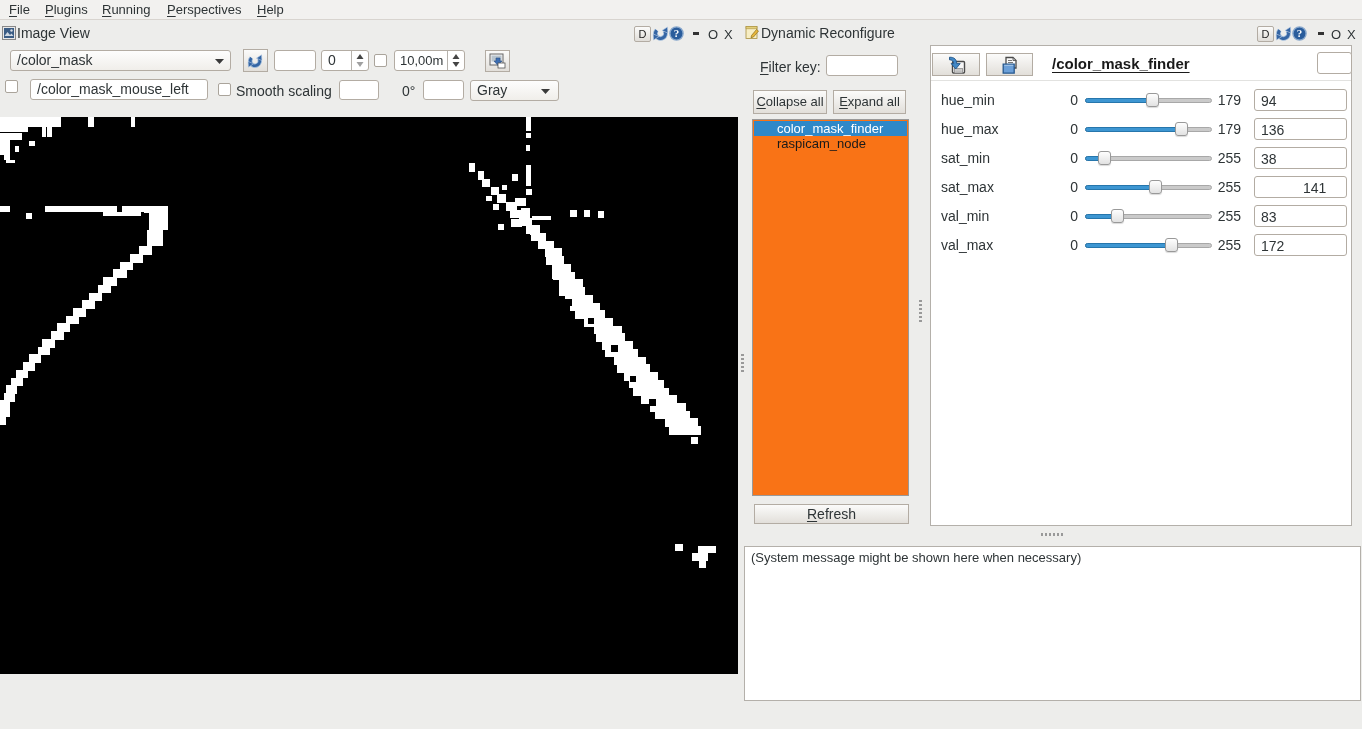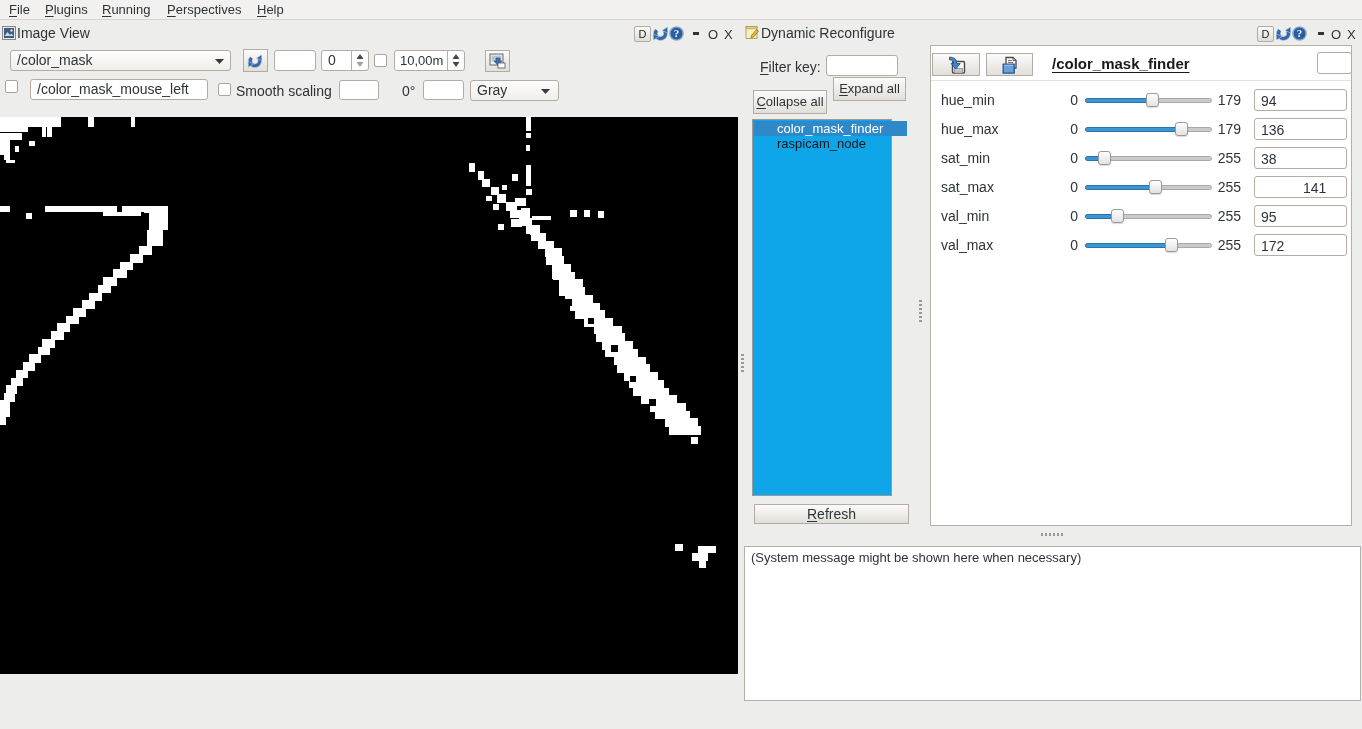--- a/index.html
+++ b/index.html
@@ -260,23 +260,23 @@
 <rect x="629.9" y="258.9" width="6.1" height="6.2" fill="#000"></rect>
 <rect x="649.2" y="282.1" width="6.9" height="7.0" fill="#000"></rect>
 <rect x="541.6" y="150.7" width="5.4" height="5.4" fill="#000"></rect>
 <rect x="514.7" y="119.8" width="4.6" height="6.2" fill="#000"></rect>
 </svg>
   </div>
 
 <div class="lbl" style="left:760px;top:59px;font-size:14px;"><span class="u">F</span>ilter key:</div>
 <div class="inp" style="left:826px;top:55px;width:72px;height:21px;"></div>
 <div class="btn" style="left:753px;top:90px;width:74px;height:24px;font-size:13px;line-height:22px;"><span class="u">C</span>ollapse all</div>
-<div class="btn" style="left:833px;top:77px;width:73px;height:24px;font-size:13px;line-height:22px;"><span class="u">E</span>xpand all</div>
-
-<div class="abs" style="left:752px;top:119px;width:140px;height:377px;background:#0ea5e9;border:1px solid #999;">
+<div class="btn" style="left:833px;top:90px;width:73px;height:24px;font-size:13px;line-height:22px;"><span class="u">E</span>xpand all</div>
+
+<div class="abs" style="left:752px;top:119px;width:157px;height:377px;background:#f97316;border:1px solid #999;">
   <div style="position:absolute;left:1px;top:1px;width:153px;height:15px;background:#2f88c8;color:#fff;font-size:13px;line-height:15px;padding-left:23px;">color_mask_finder</div>
   <div style="position:absolute;left:1px;top:16px;width:153px;height:15px;color:#1a1a1a;font-size:13px;line-height:15px;padding-left:23px;">raspicam_node</div>
 </div>
 <div class="btn" style="left:754px;top:504px;width:155px;height:20px;font-size:14px;line-height:18px;"><span class="u">R</span>efresh</div>
 
 <div class="abs" style="left:930px;top:45px;width:422px;height:481px;background:#fff;border:1px solid #b4b0aa;"></div>
 <div class="abs" style="left:931px;top:80px;width:420px;height:1px;background:#e2e2e0;"></div>
 <div class="btn" style="left:932px;top:53px;width:48px;height:23px;">
     <div style="margin:2px 0 0 13px;">
       <svg width="22" height="20" viewBox="0 0 22 20" style="display:block">
@@ -328,21 +328,21 @@
 <div style="position:absolute;left:1085px;top:185px;width:70px;height:5px;background:#3d96d2;border:1px solid #2676ac;border-radius:3px;"></div>
 <div style="position:absolute;left:1149px;top:180px;width:13px;height:14px;background:linear-gradient(#fefefe,#e2e2e2);border:1px solid #999;border-radius:3px;box-shadow:0 1px 1px rgba(0,0,0,0.15);"></div>
 <div class="smax" style="top:178px;">255</div>
 <div class="sval" style="top:176px;padding-left:48px;">141</div>
 <div class="plabel" style="top:207px;">val_min</div>
 <div class="s0" style="top:207px;">0</div>
 <div style="position:absolute;left:1085px;top:214px;width:127px;height:5px;background:#cacaca;border:1px solid #a8a8a8;border-radius:3px;"></div>
 <div style="position:absolute;left:1085px;top:214px;width:32px;height:5px;background:#3d96d2;border:1px solid #2676ac;border-radius:3px;"></div>
 <div style="position:absolute;left:1111px;top:209px;width:13px;height:14px;background:linear-gradient(#fefefe,#e2e2e2);border:1px solid #999;border-radius:3px;box-shadow:0 1px 1px rgba(0,0,0,0.15);"></div>
 <div class="smax" style="top:207px;">255</div>
-<div class="sval" style="top:205px;">95</div>
+<div class="sval" style="top:205px;">83</div>
 <div class="plabel" style="top:236px;">val_max</div>
 <div class="s0" style="top:236px;">0</div>
 <div style="position:absolute;left:1085px;top:243px;width:127px;height:5px;background:#cacaca;border:1px solid #a8a8a8;border-radius:3px;"></div>
 <div style="position:absolute;left:1085px;top:243px;width:86px;height:5px;background:#3d96d2;border:1px solid #2676ac;border-radius:3px;"></div>
 <div style="position:absolute;left:1165px;top:238px;width:13px;height:14px;background:linear-gradient(#fefefe,#e2e2e2);border:1px solid #999;border-radius:3px;box-shadow:0 1px 1px rgba(0,0,0,0.15);"></div>
 <div class="smax" style="top:236px;">255</div>
 <div class="sval" style="top:234px;">172</div>
 
 <div class="abs" style="left:744px;top:546px;width:617px;height:155px;background:#fff;border:1px solid #b4b0aa;">
   <div style="position:absolute;left:6px;top:3px;font-size:13px;color:#2e3436;">(System message might be shown here when necessary)</div>

